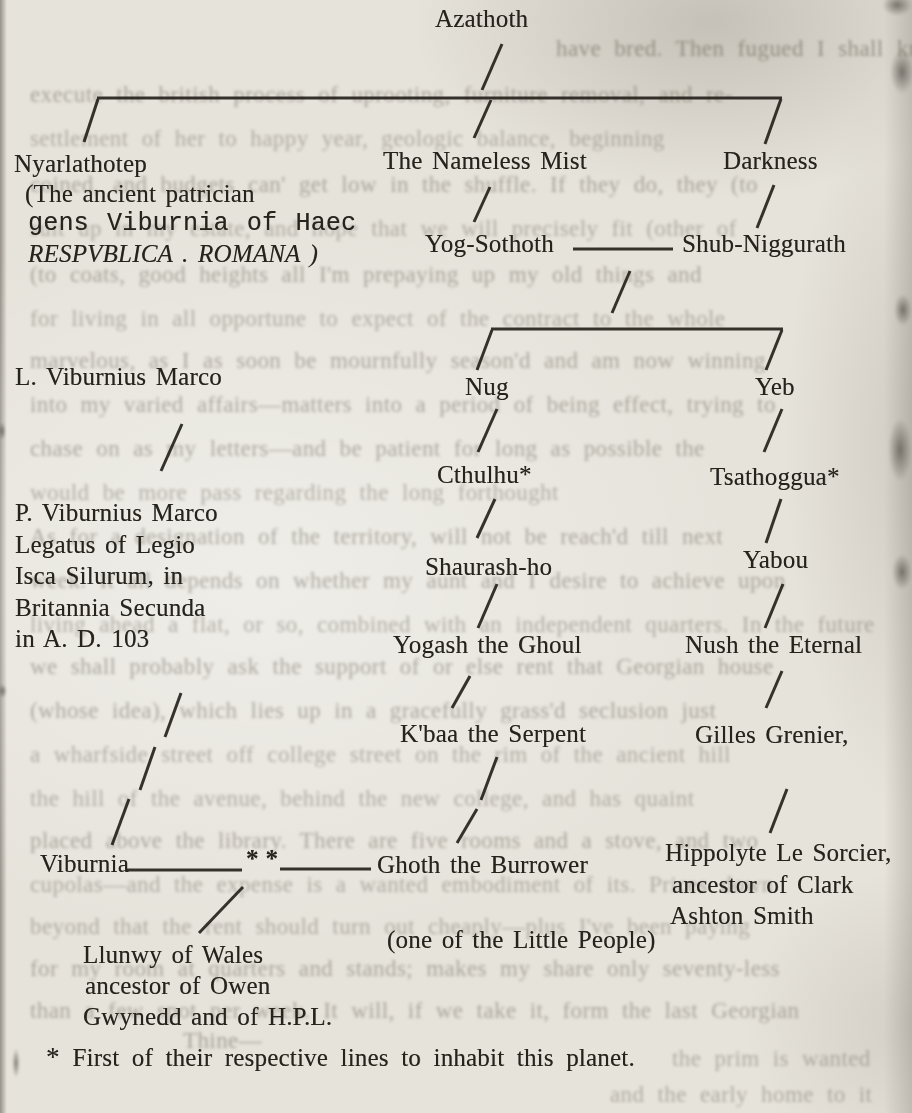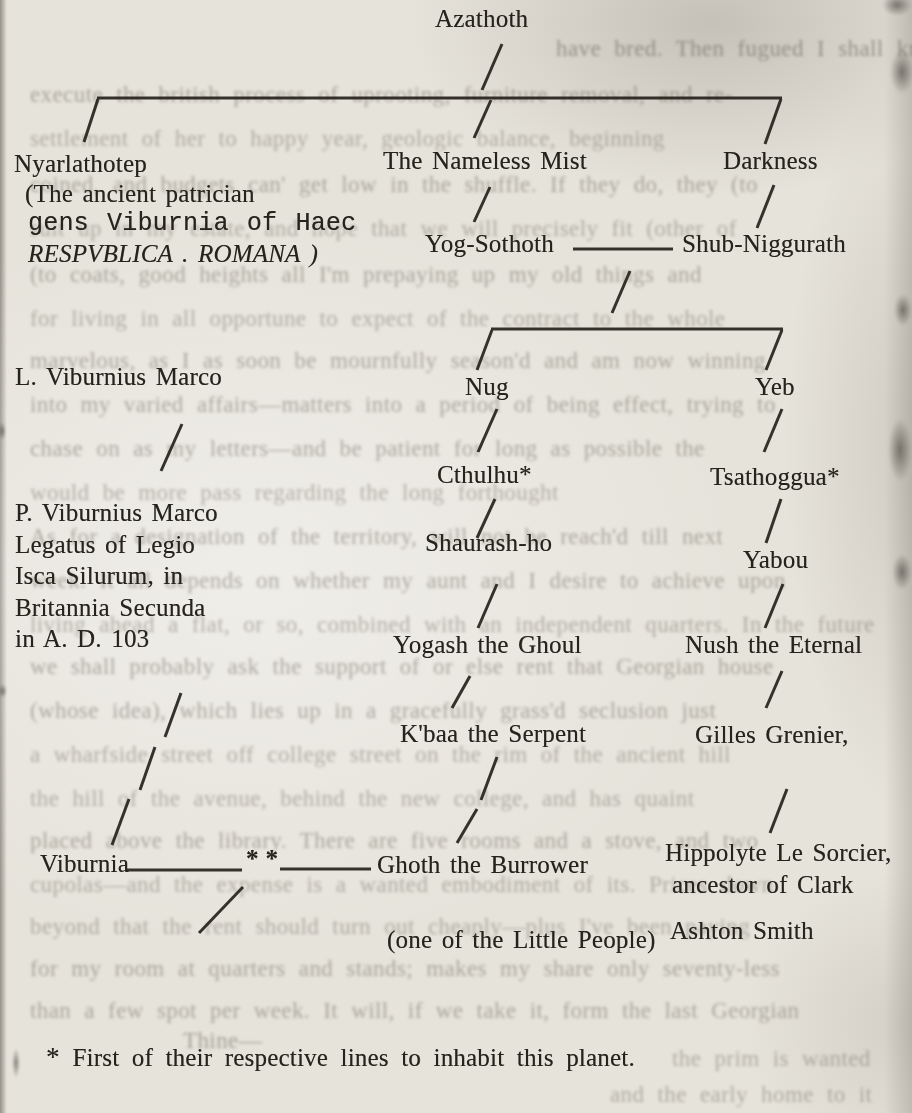--- a/index.html
+++ b/index.html
@@ -143,21 +143,21 @@
       <div class="node" style="left: 710px; top: 462px;">
         <div>Tsathoggua*</div>
       </div>
       <div class="node" style="left: 15px; top: 497px; line-height: 31.5px;">
         <div>P. Viburnius Marco</div>
         <div>Legatus of Legio</div>
         <div>Isca Silurum, in</div>
         <div>Britannia Secunda</div>
         <div>in A. D. 103</div>
       </div>
-      <div class="node" style="left: 425px; top: 528px; text-align: center;">
+      <div class="node" style="left: 425px; top: 552px; text-align: center;">
         <div>Shaurash-ho</div>
       </div>
       <div class="node" style="left: 743px; top: 545px;">
         <div>Yabou</div>
       </div>
       <div class="node" style="left: 393px; top: 630px;">
         <div>Yogash the Ghoul</div>
       </div>
       <div class="node" style="left: 685px; top: 630px;">
         <div>Nush the Eternal</div>
@@ -171,21 +171,26 @@
       <div class="node" style="left: 40px; top: 849px;">
         <div>Viburnia</div>
       </div>
       <div class="node" style="left: 377px; top: 850px; line-height: 30.5px;">
         <div>Ghoth the Burrower</div>
         <div style="margin-left: 10px; margin-top: 44px;">(one of the Little People)</div>
       </div>
       <div class="node" style="left: 665px; top: 837px; line-height: 31.5px;">
         <div>Hippolyte Le Sorcier,</div>
         <div style="margin-left: 7px;">ancestor of Clark</div>
-        <div style="margin-left: 5px; margin-top: 15px;">Ashton Smith</div>
+        <div style="margin-left: 5px;">Ashton Smith</div>
+      </div>
+      <div class="node" style="left: 83px; top: 939px; line-height: 31px;">
+        <div>Llunwy of Wales</div>
+        <div style="margin-left: 2px;">ancestor of Owen</div>
+        <div>Gwynedd and of H.P.L.</div>
       </div>
     </div>
   <div id="marks">
       <div class="mark" style="left: 246px; top: 845px;">**</div>
     </div>
   <div id="footnotes">
       <div class="footnote" style="left: 46px; top: 1042px;"><span class="fmark">*</span><span class="ftext">First of their respective lines to inhabit this planet.</span></div>
     </div>
 
   <div class="smudge" style="left:882px;top:-6px;width:30px;height:22px;"></div>

